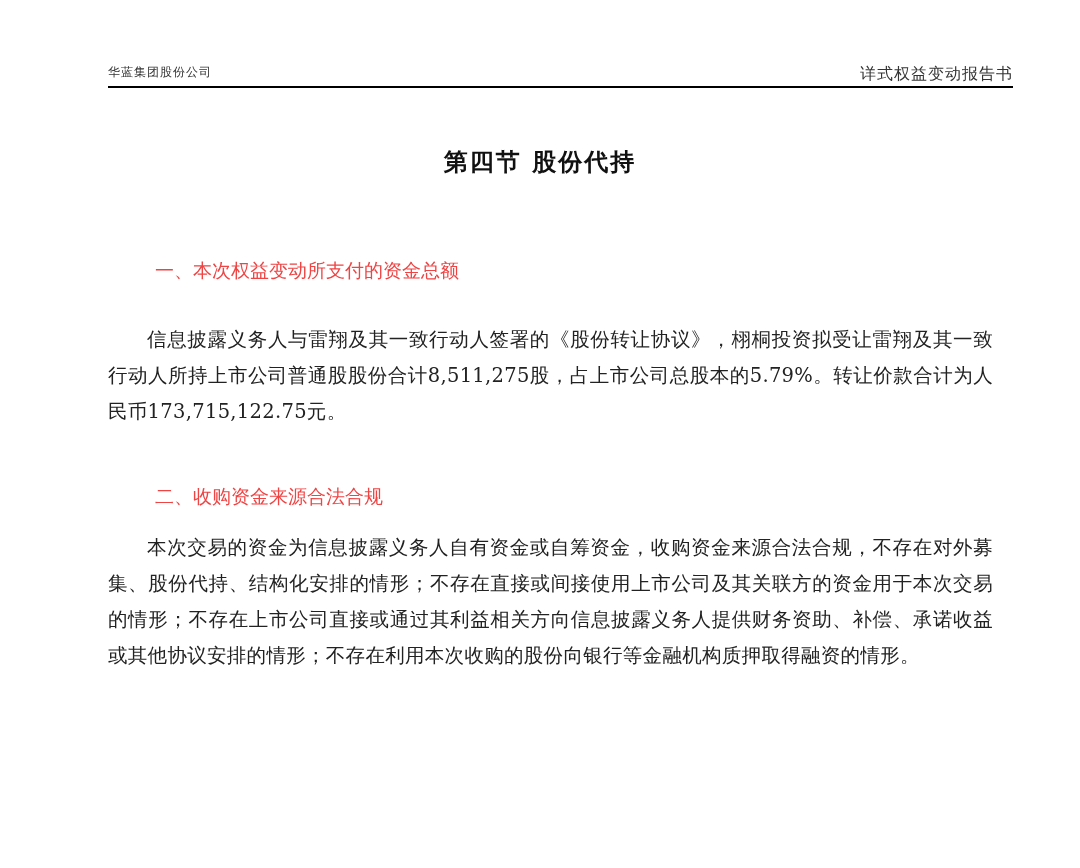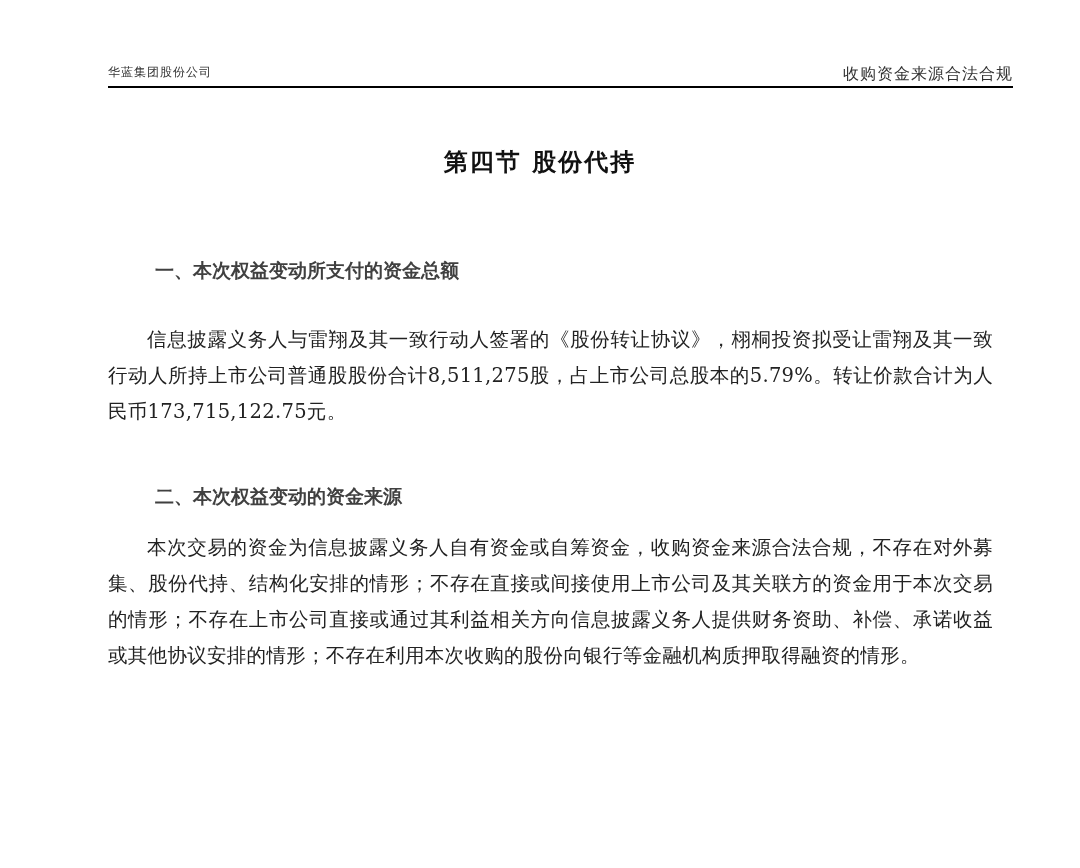--- a/index.html
+++ b/index.html
@@ -13,37 +13,37 @@
       border-bottom: 2px solid #000;
     }
     .header .left { position: absolute; left: 0; top: 4px; font-size: 12px; letter-spacing: 1px; color: #333; }
     .header .right { position: absolute; right: 0; top: 4px; font-size: 16px; letter-spacing: 1px; color: #333; }
     .title {
       position: absolute; left: 0; width: 1080px; top: 146px; text-align: center;
       font-size: 24px; font-weight: bold; letter-spacing: 2px; color: #111;
       font-family: "DejaVu Sans", "Liberation Sans", sans-serif;
     }
     .h2 {
-      position: absolute; left: 155px; font-size: 19px; font-weight: bold; color: #404040;
+      position: absolute; left: 155px; font-size: 19px; font-weight: normal; color: #ef4444;
       font-family: "DejaVu Sans", "Liberation Sans", sans-serif;
     }
     .para {
       position: absolute; left: 108px; width: 885px;
       font-size: 19.5px; line-height: 36px; color: #222;
       text-align: justify; text-indent: 2em;
       letter-spacing: 0.3px;
     }
   </style>
 </head>
 <body>
 
 <div class="header">
   <span class="left">华蓝集团股份公司</span>
-  <span class="right">收购资金来源合法合规</span>
+  <span class="right">详式权益变动报告书</span>
 </div>
 
 <div class="title">第四节  股份代持</div>
 
 <div class="h2" style="top:258px;">一、本次权益变动所支付的资金总额</div>
 <div class="para" style="top:322px;">信息披露义务人与雷翔及其一致行动人签署的《股份转让协议》，栩桐投资拟受让雷翔及其一致行动人所持上市公司普通股股份合计8,511,275股，占上市公司总股本的5.79%。转让价款合计为人民币173,715,122.75元。</div>
 
-<div class="h2" style="top:484px;">二、本次权益变动的资金来源</div>
+<div class="h2" style="top:484px;">二、收购资金来源合法合规</div>
 <div class="para" style="top:530px;">本次交易的资金为信息披露义务人自有资金或自筹资金，收购资金来源合法合规，不存在对外募集、股份代持、结构化安排的情形；不存在直接或间接使用上市公司及其关联方的资金用于本次交易的情形；不存在上市公司直接或通过其利益相关方向信息披露义务人提供财务资助、补偿、承诺收益或其他协议安排的情形；不存在利用本次收购的股份向银行等金融机构质押取得融资的情形。</div>
 
 </body></html>

